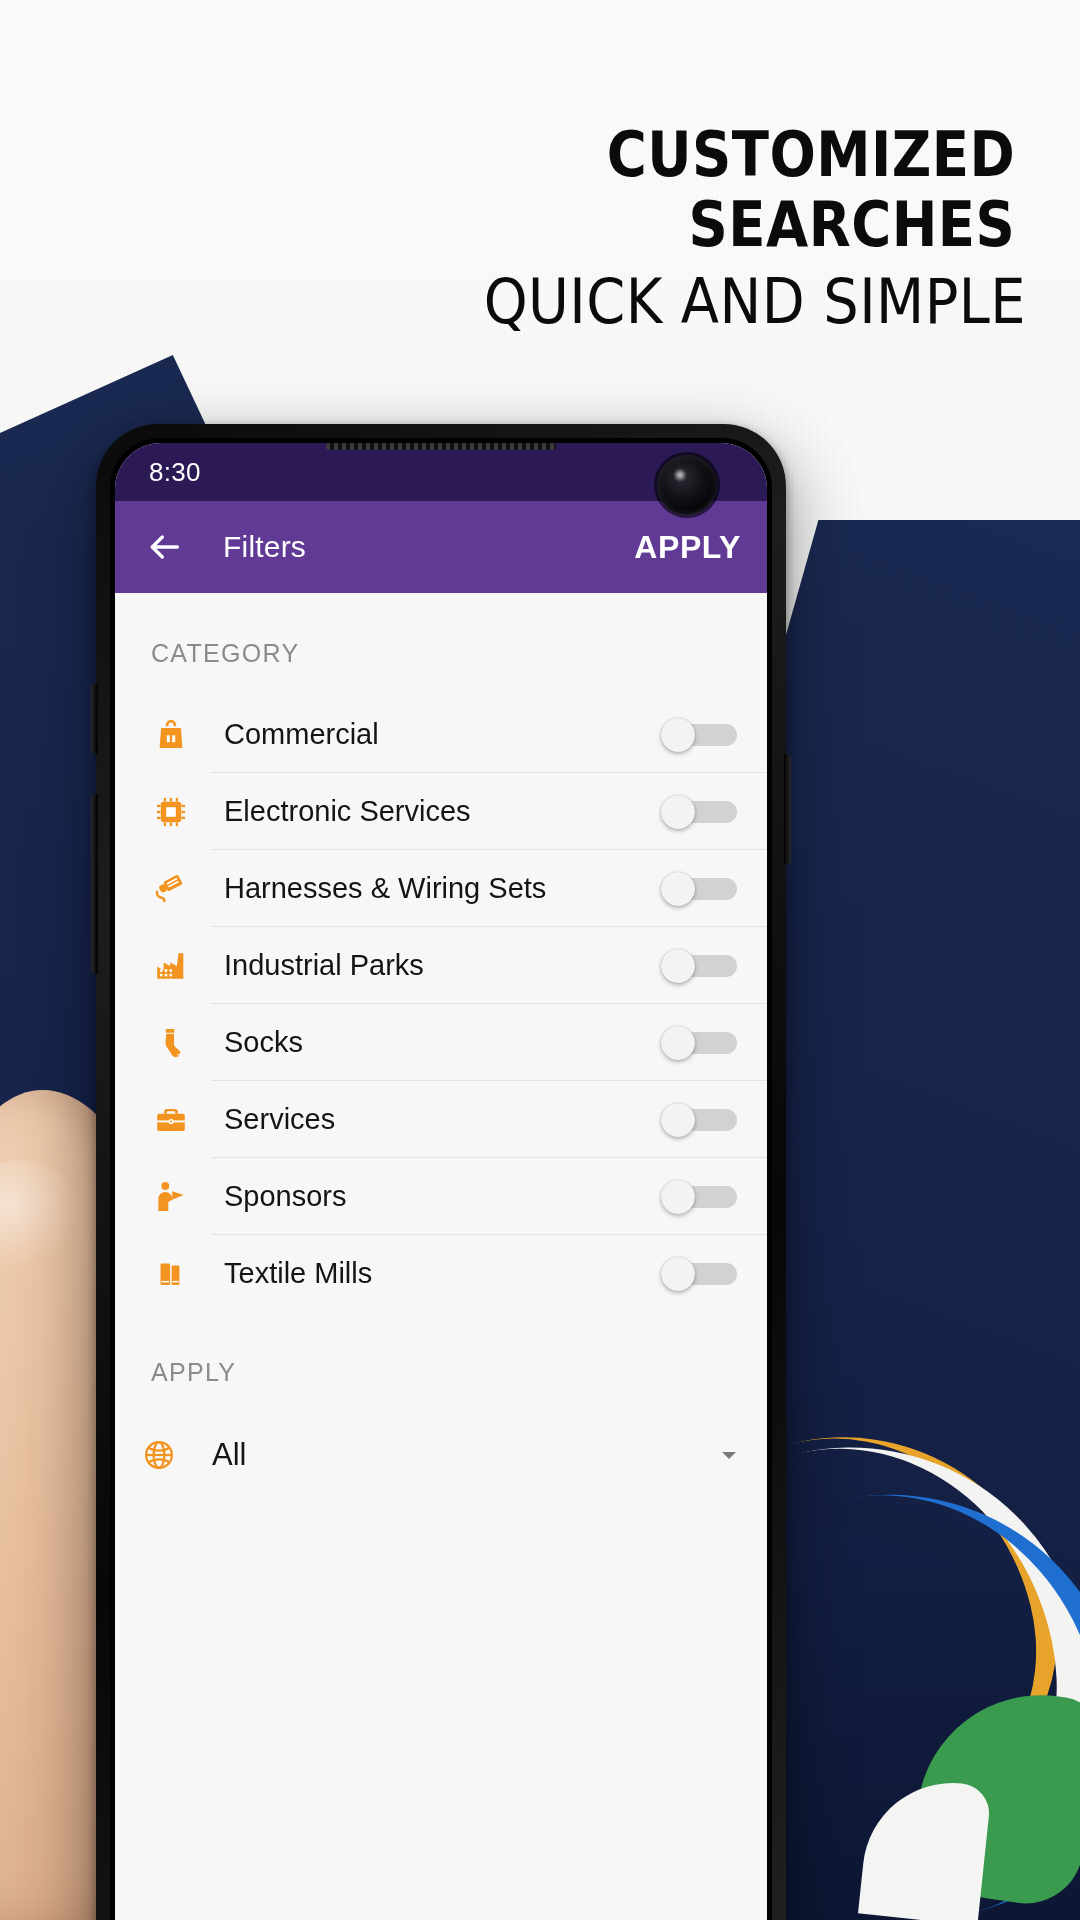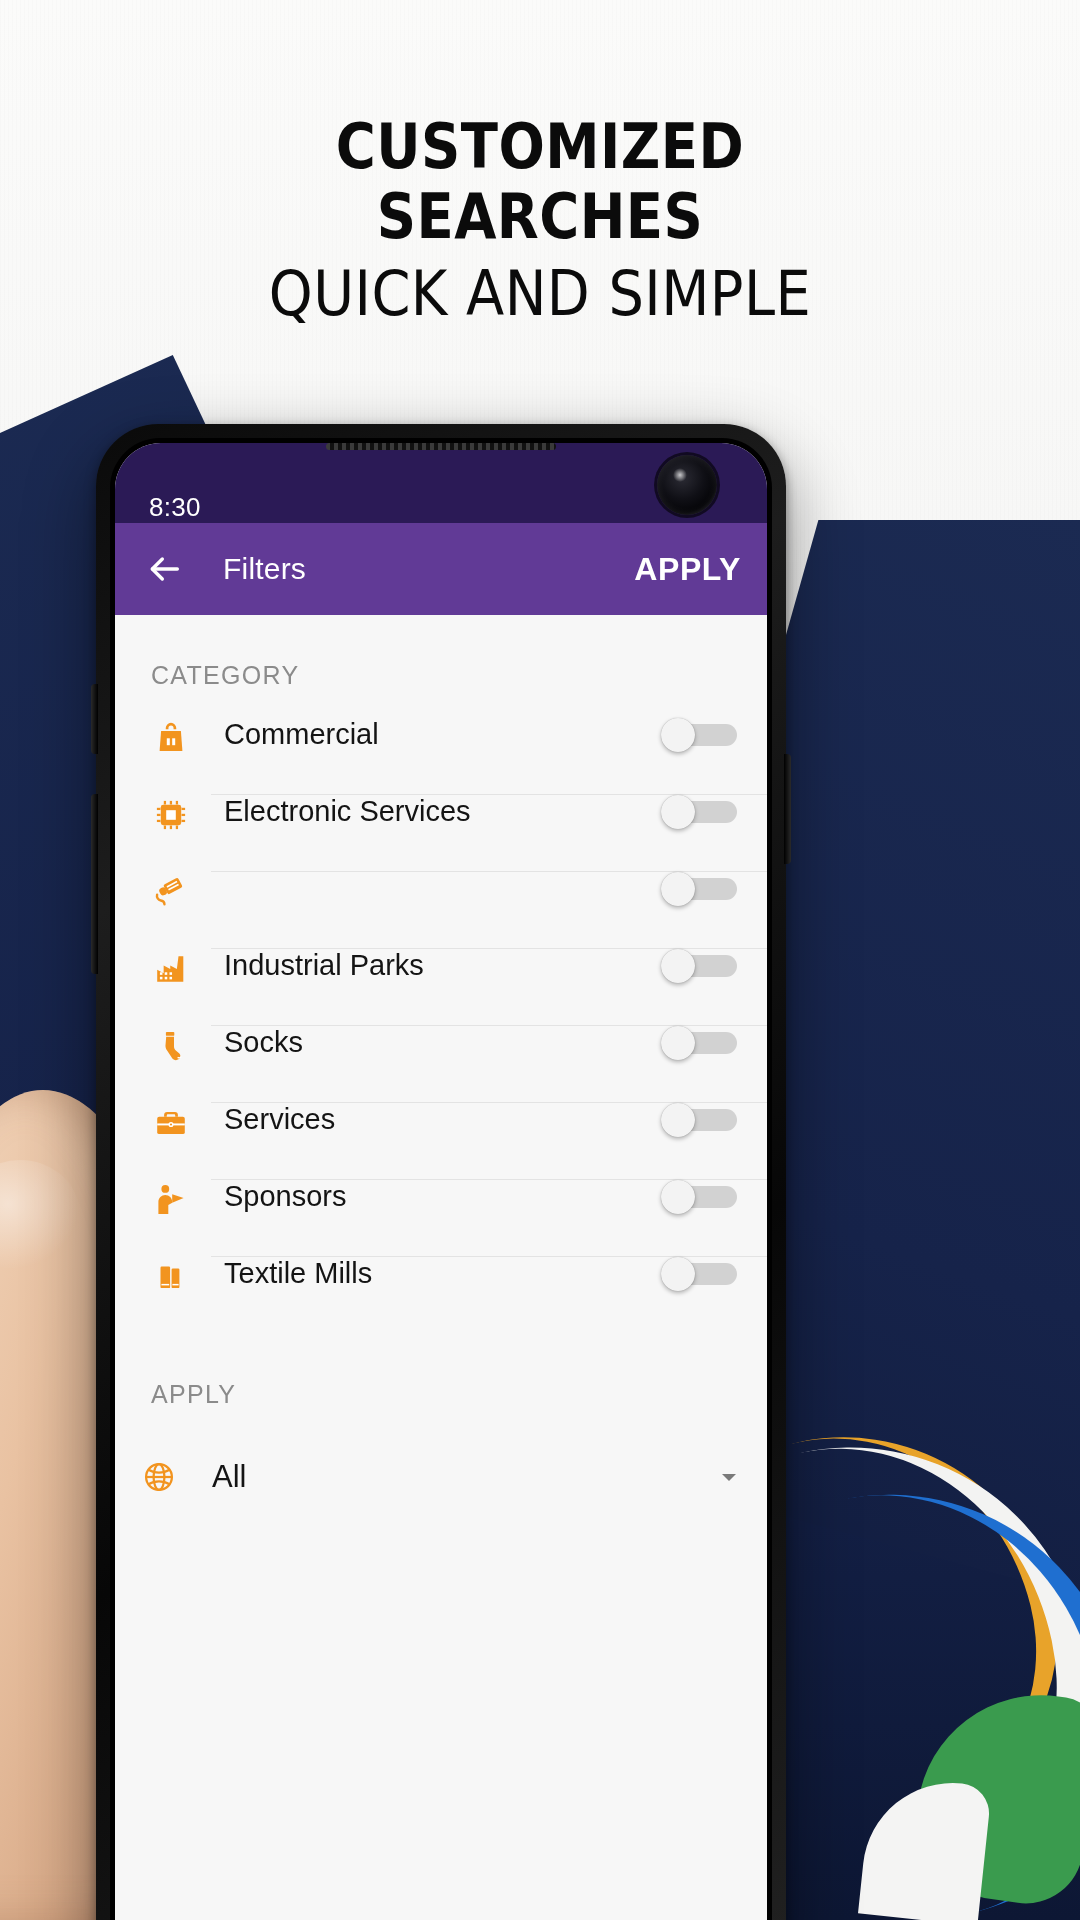--- a/index.html
+++ b/index.html
@@ -60,22 +60,22 @@
          border-right: 30px solid #f3f3f2; border-radius: 0 280px 230px 0; transform: rotate(-12deg); }
   .sw3 { right: -40px; top: 1480px; width: 300px; height: 430px;
          border-right: 24px solid #1f6fd0; border-radius: 0 280px 230px 0; transform: rotate(-10deg); }
   .sw4 { right: -10px; bottom: 20px; width: 170px; height: 210px;
          background: #3a9b4e; border-radius: 130px 40px 60px 90px; transform: rotate(8deg); }
   .sw5 { right: 95px; bottom: 0px; width: 120px; height: 140px;
          background: #f4f4f3; border-radius: 90px 30px 0 0; transform: rotate(6deg); }
 
   
   .headline {
-    position: absolute; left: 0; right: 0; top: 112px;
-    text-align: center; color: #0b0b0b;
+    position: absolute; left: 0; right: 0; top: 120px;
+    text-align: right; color: #0b0b0b;
   }
   .hl-1, .hl-2 {
     font-family: "DejaVu Sans", sans-serif;
     font-weight: 700; font-size: 62px; line-height: 70px;
     letter-spacing: 0.5px; transform: scaleX(0.88); transform-origin: center;
   }
   .hl-3 {
     font-family: "DejaVu Sans", sans-serif;
     font-weight: 400; font-size: 62px; line-height: 84px;
     letter-spacing: 0.5px; transform: scaleX(0.9); transform-origin: center;
@@ -113,22 +113,22 @@
     background: repeating-linear-gradient(90deg,#3a3a3a 0 4px,#111 4px 8px);
     z-index: 6;
   }
   .screen {
     position: relative; width: 100%; height: 100%;
     border-radius: 46px; overflow: hidden; background: #fafafa;
   }
 
   
   .statusbar {
-    position: relative; height: 80px; background: #2b1a56;
-    display: flex; align-items: flex-end;
+    position: relative; height: 58px; background: #2b1a56;
+    display: flex; align-items: center;
   }
   .status-time {
     color: #ffffff; font-size: 26px; margin-left: 34px; letter-spacing: 0.3px;
   }
   .punchhole {
     position: absolute; right: 50px; top: 12px; width: 60px; height: 60px;
     border-radius: 50%;
     background: radial-gradient(circle at 42% 38%, #2b2b34 0%, #101016 42%, #050508 68%, #1a1a22 100%);
     box-shadow: 0 0 0 3px rgba(0,0,0,0.6), inset 0 0 8px rgba(255,255,255,0.12);
     z-index: 5;
@@ -148,21 +148,21 @@
   .apply-btn { margin-left: auto; font-size: 32px; font-weight: 700; letter-spacing: .6px; }
 
   
   .content { background: #f7f7f7; height: calc(100% - 158px); overflow: hidden; }
   .section-label {
     color: #8b8b8b; font-size: 25px; letter-spacing: 1.3px;
     padding: 46px 13px 28px 36px;
   }
   .rows { }
   .row {
-    display: flex; align-items: flex-start;
+    display: flex; align-items: center;
     height: 77px; padding: 0 22px 0 36px; position: relative;
   }
   .row .sep {
     position: absolute; left: 96px; right: 0; bottom: 0; height: 1px; background: #e3e3e3;
   }
   .row:last-child .sep { display: none; }
   .row-icon { width: 40px; height: 40px; flex: 0 0 40px; display:flex; align-items:center; justify-content:center; }
   .row-label { margin-left: 33px; font-size: 29px; color: #141414; }
   .toggle {
     margin-left: auto; width: 84px; height: 34px; position: relative;
@@ -286,20 +286,21 @@
                 <svg width="36" height="36" viewBox="0 0 24 24" fill="#f2941f">
                   <g transform="rotate(-28 12 12)">
                     <rect x="9.5" y="5.5" width="11" height="7.2" rx="1.2"></rect>
                     <rect x="11.2" y="7.2" width="7.6" height="1.1" fill="#fff"></rect>
                     <rect x="11.2" y="9.4" width="7.6" height="1.1" fill="#fff"></rect>
                     <rect x="5.2" y="6.6" width="4.6" height="5.2" rx="2"></rect>
                     <path d="M3 9.2c-1.3 1.4-1.1 3.6.3 4.6 1.4 1 1.6 2.2 1 3.4" stroke="#f2941f" stroke-width="1.6" fill="none" stroke-linecap="round"></path>
                   </g>
                 </svg>
               </span>
+              <span class="row-label">Harnesses &amp; Wiring Sets</span>
               <span class="toggle">
                 <span class="track"></span>
                   <span class="knob"></span>
               </span>
               <span class="sep"></span>
             </div>
 
             <div class="row">
               <span class="row-icon">
                 <svg width="36" height="36" viewBox="0 0 24 24" fill="#f2941f">

